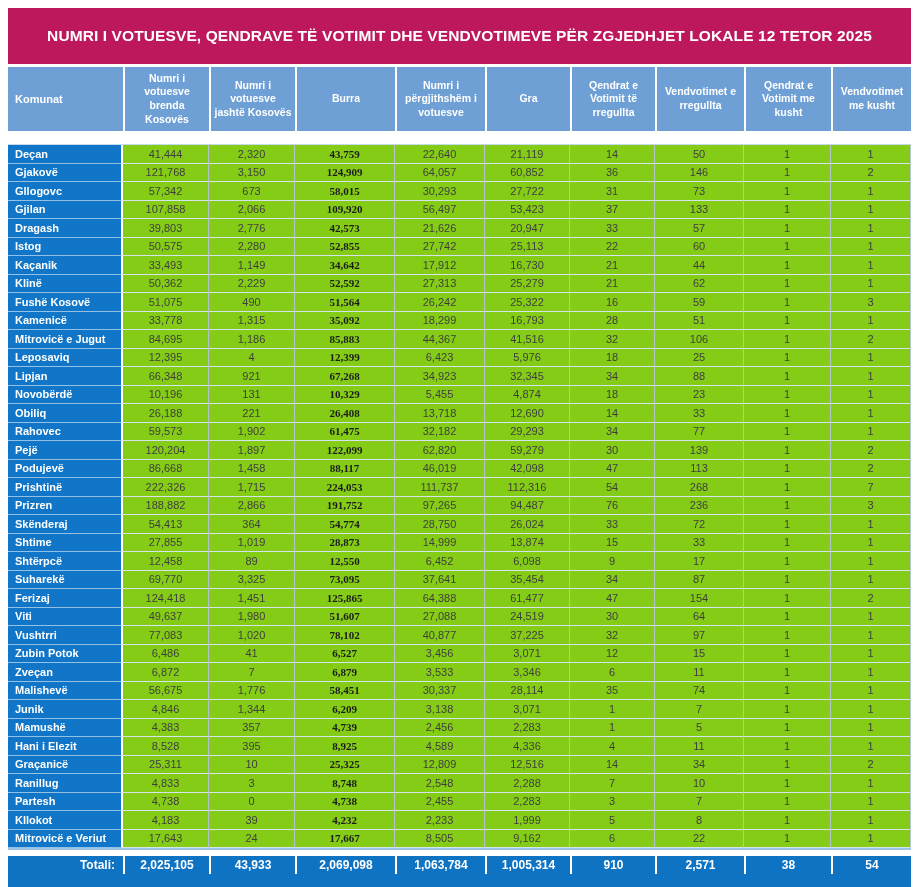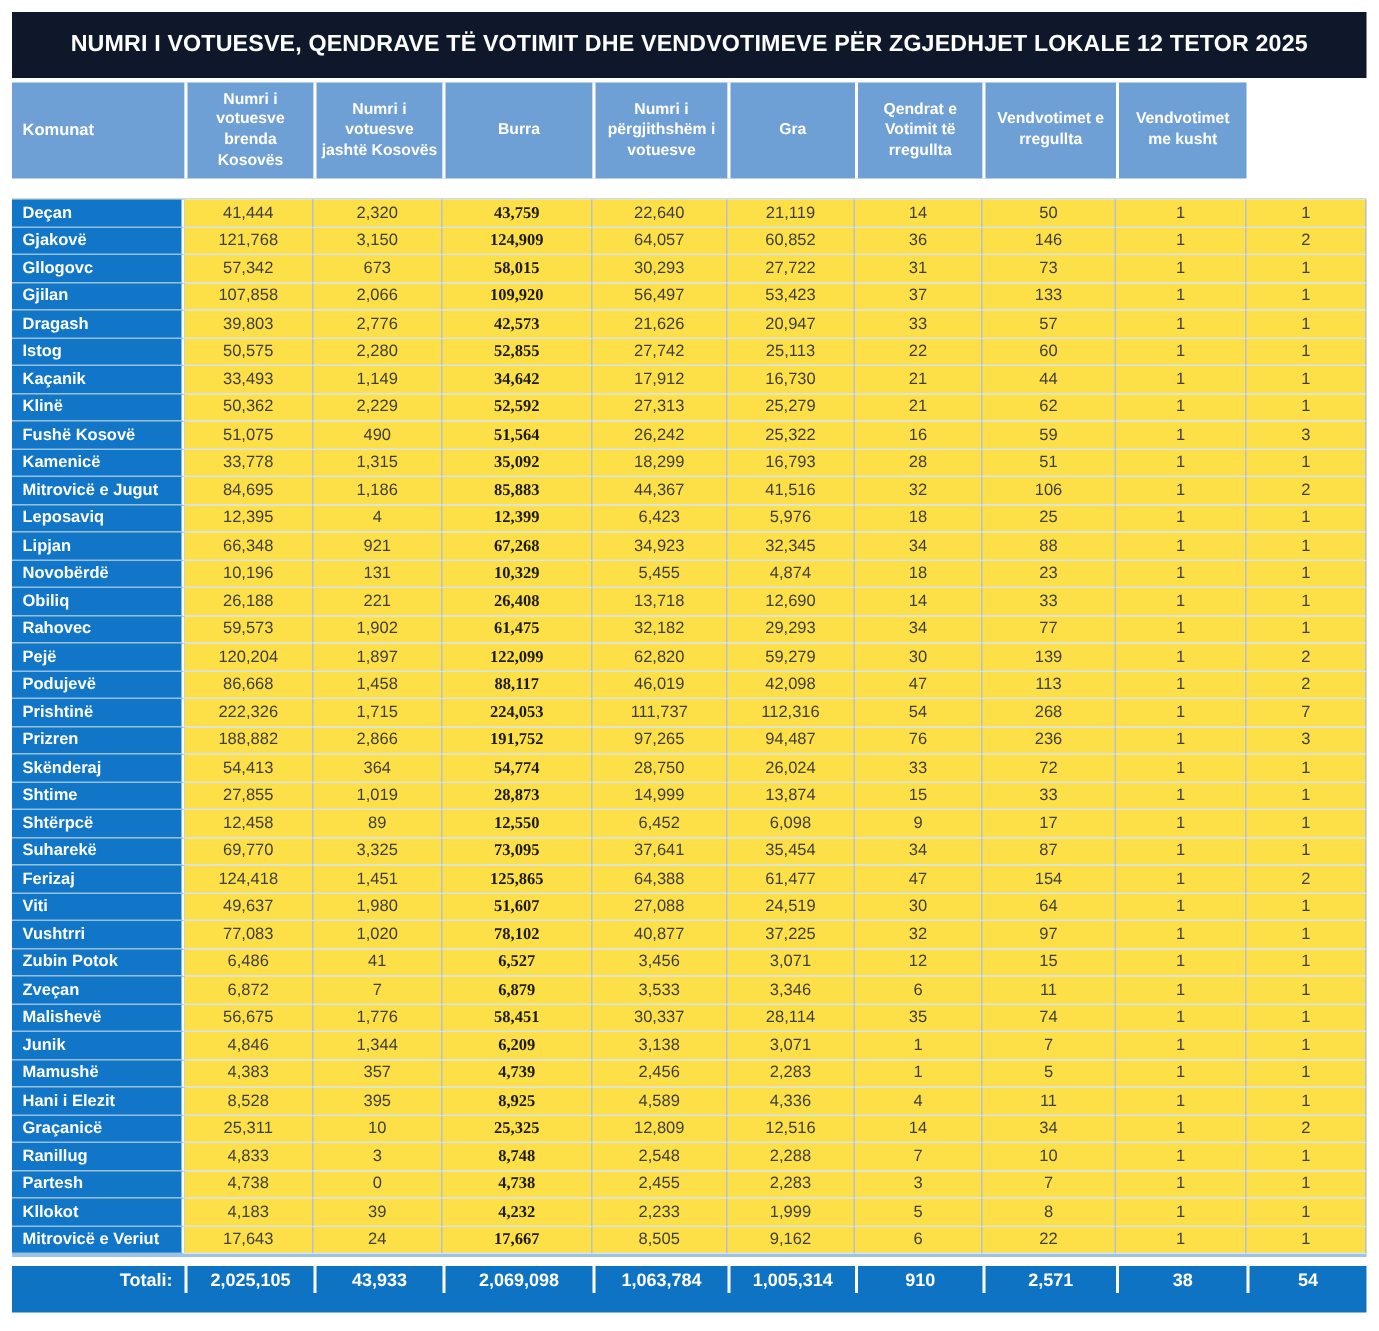--- a/index.html
+++ b/index.html
@@ -5,38 +5,38 @@
   html,body{margin:0;padding:0;background:#fff;}
   body{
     width:919px;height:887px;box-sizing:border-box;padding:8px;
     font-family:"Liberation Sans","DejaVu Sans",sans-serif;
     -webkit-font-smoothing:antialiased;
   }
   .grid{display:grid;grid-template-columns:115px 86px 86px 100px 90px 85px 85px 89px 87px 1fr;}
 
   
   .title-bar{
-    background:#0f172a;color:#fff;height:44px;margin-bottom:3px;
+    background:#be185d;color:#fff;height:56px;margin-bottom:3px;
     display:flex;align-items:center;justify-content:center;
     font-size:15.5px;font-weight:bold;letter-spacing:.1px;text-align:center;
   }
 
   
   .header-row{background:#fff;}
   .hcell{
     background:#6fa0d5;color:#fff;font-weight:bold;font-size:10.5px;line-height:1.3;
     height:64px;box-sizing:border-box;display:flex;align-items:center;justify-content:center;
     text-align:center;padding:2px 3px;border-left:2px solid #fff;
   }
   .hcell:first-child{border-left:none;}
   .hcell.hfirst{justify-content:flex-start;text-align:left;padding-left:7px;font-size:11px;}
 
   
   .table-body{margin-top:13px;border-top:1px solid #c7d9ec;border-bottom:2px solid #9dc3e6;}
-  .trow{background:#fde047;}
+  .trow{background:#84cc16;}
   .cell{
     height:18.5px;box-sizing:border-box;display:flex;align-items:center;
     font-size:11px;white-space:nowrap;overflow:hidden;
   }
   .cell.komuna{
     background:#1176c8;color:#fff;font-weight:bold;padding-left:7px;
     border-right:2px solid #fff;border-bottom:1px solid rgba(255,255,255,.55);
   }
   .cell.num{
     justify-content:center;color:#3f3f3f;
@@ -59,20 +59,21 @@
 
 <div class="header-row grid">
     <div class="hcell hfirst">Komunat</div>
     <div class="hcell">Numri i votuesve brenda Kosovës</div>
     <div class="hcell">Numri i votuesve jashtë Kosovës</div>
     <div class="hcell">Burra</div>
     <div class="hcell">Numri i përgjithshëm i votuesve</div>
     <div class="hcell">Gra</div>
     <div class="hcell">Qendrat e Votimit të rregullta</div>
     <div class="hcell">Vendvotimet e rregullta</div>
+    <div class="hcell">Qendrat e Votimit me kusht</div>
     <div class="hcell">Vendvotimet me kusht</div>
   </div>
 
 <div class="table-body">
     <div class="trow grid">
       <div class="cell komuna">Deçan</div>
       <div class="cell num">41,444</div>
       <div class="cell num">2,320</div>
       <div class="cell num grand">43,759</div>
       <div class="cell num">22,640</div>

